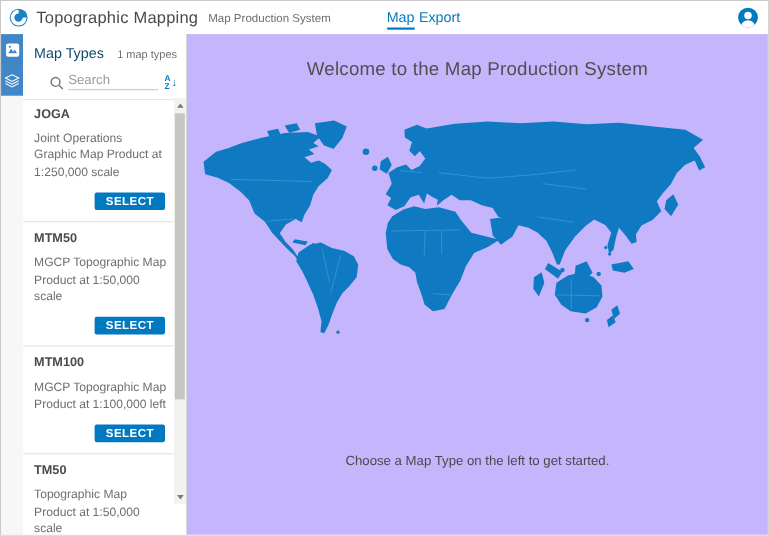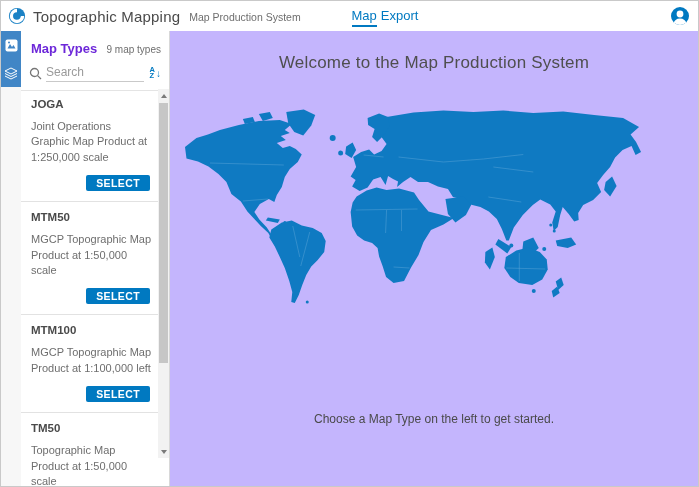--- a/index.html
+++ b/index.html
@@ -24,23 +24,23 @@
 
   
   .rail { width:20px; background:#f7f7f7; position:relative; }
   .rail-active { position:absolute; top:0; left:0; width:20px; height:56px; background:#4186c6;
                  display:flex; flex-direction:column; align-items:center; }
   .rail-btn { width:20px; height:28px; display:flex; align-items:center; justify-content:center; cursor:pointer; }
 
   
   .panel { width:149px; background:#fff; border-right:1px solid #d8d8d8; position:relative; }
   .panel-head { display:flex; align-items:baseline; justify-content:space-between; padding:10px 8px 6px 10px; }
-  .panel-title { font-size:13px; font-weight:bold; color:#6d28d9;text-align:right; }
+  .panel-title { font-size:13px; font-weight:normal; color:#0c4a6e;text-align:right; }
   .panel-count { font-size:10px; color:#6e6e6e; }
-  .search-row { display:flex; align-items:center; padding:2px 8px 8px 8px; border-bottom:1px solid #e4e4e4; }
+  .search-row { display:flex; align-items:flex-end; padding:2px 8px 8px 24px; border-bottom:1px solid #e4e4e4; }
   .search-icon { flex:0 0 auto; margin-right:4px; }
   .search-input { flex:1 1 auto; width:60px; border:none; outline:none; border-bottom:1px solid #c9c9c9;
                   font-size:12px; color:#333; padding:1px 0 2px 0; font-family:"Liberation Sans",sans-serif; }
   .search-input::placeholder { color:#9a9a9a; }
   .sort { display:flex; align-items:center; margin-left:6px; cursor:pointer; }
   .sort .az { display:flex; flex-direction:column; line-height:6.5px; }
   .sort .az i { font-style:normal; font-weight:bold; font-size:7.5px; color:#0079c1; }
   .sort .arrow { color:#0079c1; font-size:10px; margin-left:1px; }
 
   .list { position:absolute; top:58px; bottom:0; left:0; right:11px; overflow:hidden; }
@@ -118,21 +118,21 @@
               <path d="M1 9 L7 12 L13 9"></path>
             </g>
           </svg>
         </div>
       </div>
     </div>
 
     <div class="panel">
       <div class="panel-head">
         <span class="panel-title">Map Types</span>
-        <span class="panel-count">9 map types</span>
+        <span class="panel-count">1 map types</span>
       </div>
 
       <div class="search-row">
         <svg class="search-icon" width="13" height="13" viewBox="0 0 13 13">
           <circle cx="5.5" cy="5.5" r="4" fill="none" stroke="#767676" stroke-width="1.3"></circle>
           <line x1="8.6" y1="8.6" x2="12" y2="12" stroke="#767676" stroke-width="1.3"></line>
         </svg>
         <input class="search-input" type="text" placeholder="Search" style="">
         <span class="sort">
           <span class="az">

